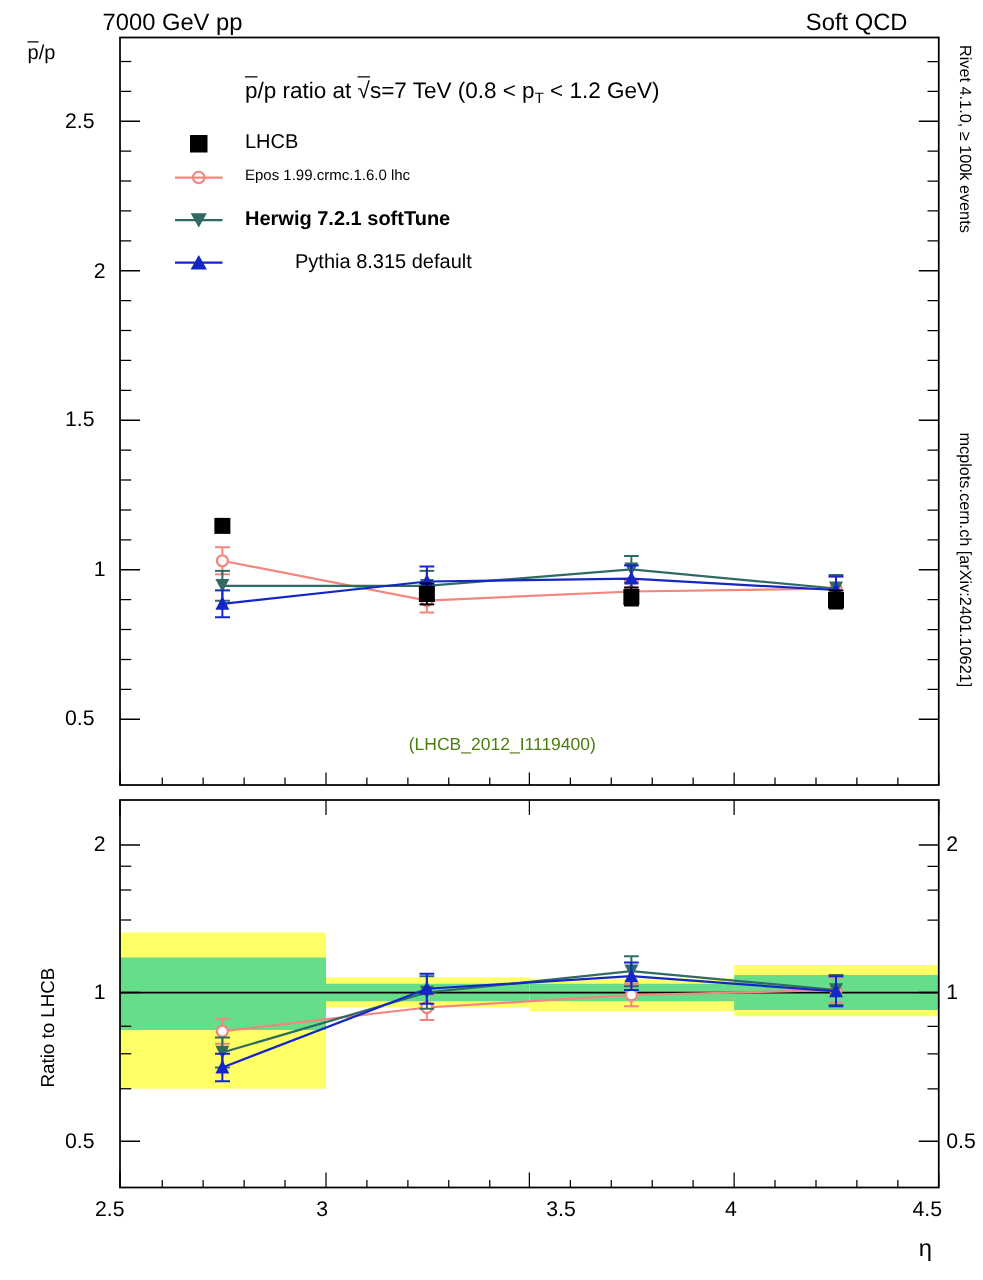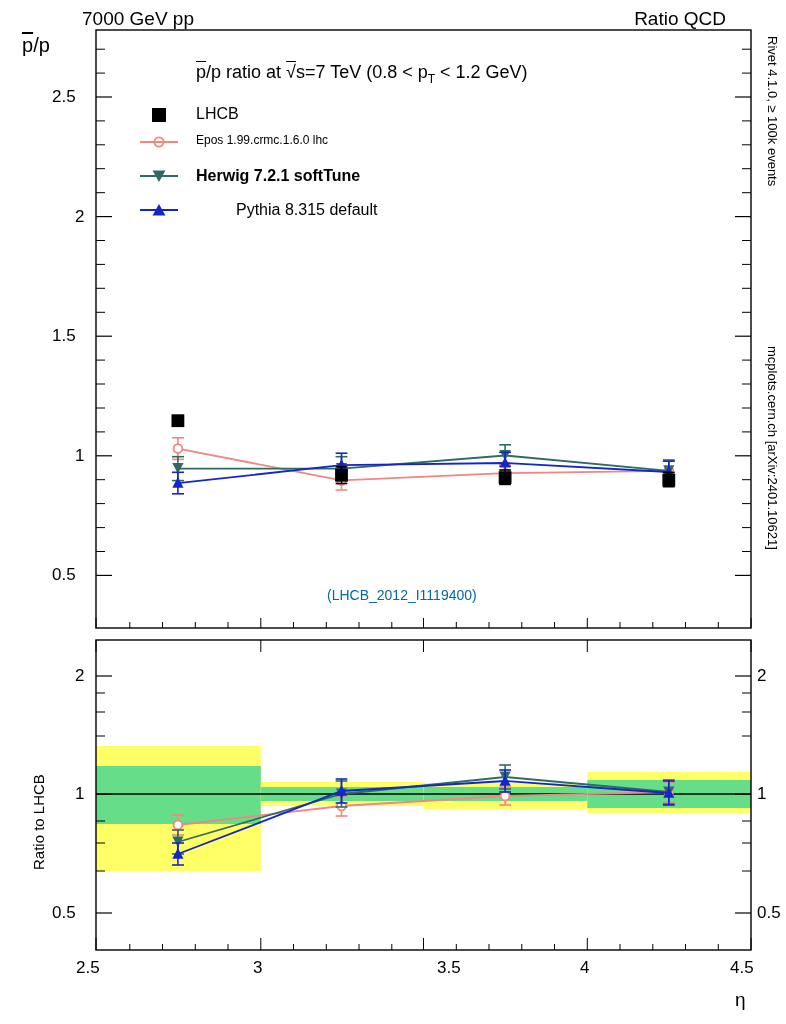--- a/index.html
+++ b/index.html
@@ -12,21 +12,21 @@
   .small{font-size:13px;}
   .rot90{transform-origin:0 0;}
   svg{display:block;}
 </style>
 </head>
 <body>
 
 <div id="root">
 
   <div class="abs txt hdr" style="left:82px;top:8px;">7000 GeV pp</div>
-  <div class="abs txt hdr" style="right:60px;top:8px;">Ratio QCD</div>
+  <div class="abs txt hdr" style="right:60px;top:8px;">Soft QCD</div>
 
   <div class="abs" style="left:766px;top:36px;width:20px;height:590px;">
     <div class="txt small rot90" style="position:absolute;left:14px;top:0px;transform:rotate(90deg);">Rivet 4.1.0, ≥ 100k events</div>
     <div class="txt small rot90" style="position:absolute;left:14px;top:310px;transform:rotate(90deg);">mcplots.cern.ch [arXiv:2401.10621]</div>
   </div>
 
   <svg class="abs" style="left:0;top:0;" width="786" height="1024">
 
     <rect x="96" y="30" width="655" height="598" fill="none" stroke="#000" stroke-width="1.4"></rect>
 
@@ -337,33 +337,33 @@
     </g>
   </svg>
 
   <div class="abs txt tick" style="left:52px;top:565px;">0.5</div>
   <div class="abs txt tick" style="left:75px;top:446px;">1</div>
   <div class="abs txt tick" style="left:52px;top:326px;">1.5</div>
   <div class="abs txt tick" style="left:75px;top:207px;">2</div>
   <div class="abs txt tick" style="left:52px;top:87px;">2.5</div>
 
   <div class="abs" style="left:22px;top:34px;">
-    <span class="txt" style="font-size:20px;"><span style="text-decoration:overline;">p</span>/p</span>
+    <span class="txt" style="font-size:16px;"><span style="text-decoration:overline;">p</span>/p</span>
   </div>
 
   <div class="abs txt" style="left:196px;top:62px;font-size:18px;">
     <span style="text-decoration:overline;">p</span><span>/p ratio at </span><span style="text-decoration:overline;">√</span>s<span>=7 TeV (0.8 &lt; p</span><sub style="font-size:12px;">T</sub><span> &lt; 1.2 GeV)</span>
   </div>
 
   <div class="abs txt" style="left:196px;top:105px;font-size:16px;">LHCB</div>
   <div class="abs txt" style="left:196px;top:133px;font-size:12px;">Epos 1.99.crmc.1.6.0 lhc</div>
   <div class="abs txt" style="left:196px;top:167px;font-size:16px;font-weight:bold;">Herwig 7.2.1 softTune</div>
   <div class="abs txt" style="left:196px;top:201px;font-size:16px;margin-left:40px;">Pythia 8.315 default</div>
 
-  <div class="abs txt" style="left:327px;top:587px;font-size:14px;color:#0369a1;">(LHCB_2012_I1119400)</div>
+  <div class="abs txt" style="left:327px;top:587px;font-size:14px;color:#4d7c0f;">(LHCB_2012_I1119400)</div>
 
   <div class="abs txt tick" style="left:52px;top:903px;">0.5</div>
   <div class="abs txt tick" style="left:75px;top:784px;">1</div>
   <div class="abs txt tick" style="left:75px;top:666px;">2</div>
 
   <div class="abs txt tick" style="left:757px;top:903px;">0.5</div>
   <div class="abs txt tick" style="left:757px;top:784px;">1</div>
   <div class="abs txt tick" style="left:757px;top:666px;">2</div>
 
   <div class="abs" style="left:30px;top:870px;">

